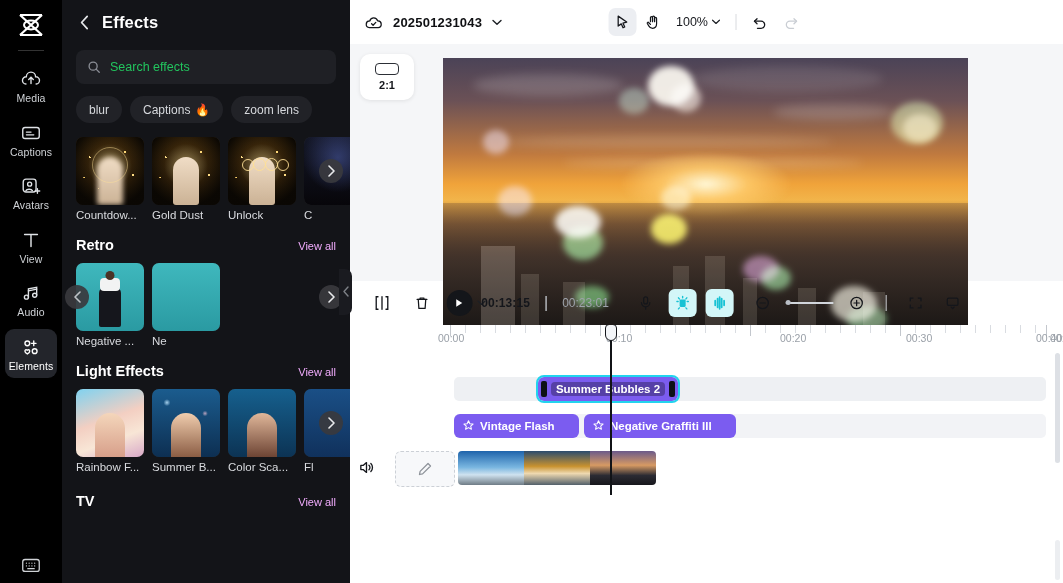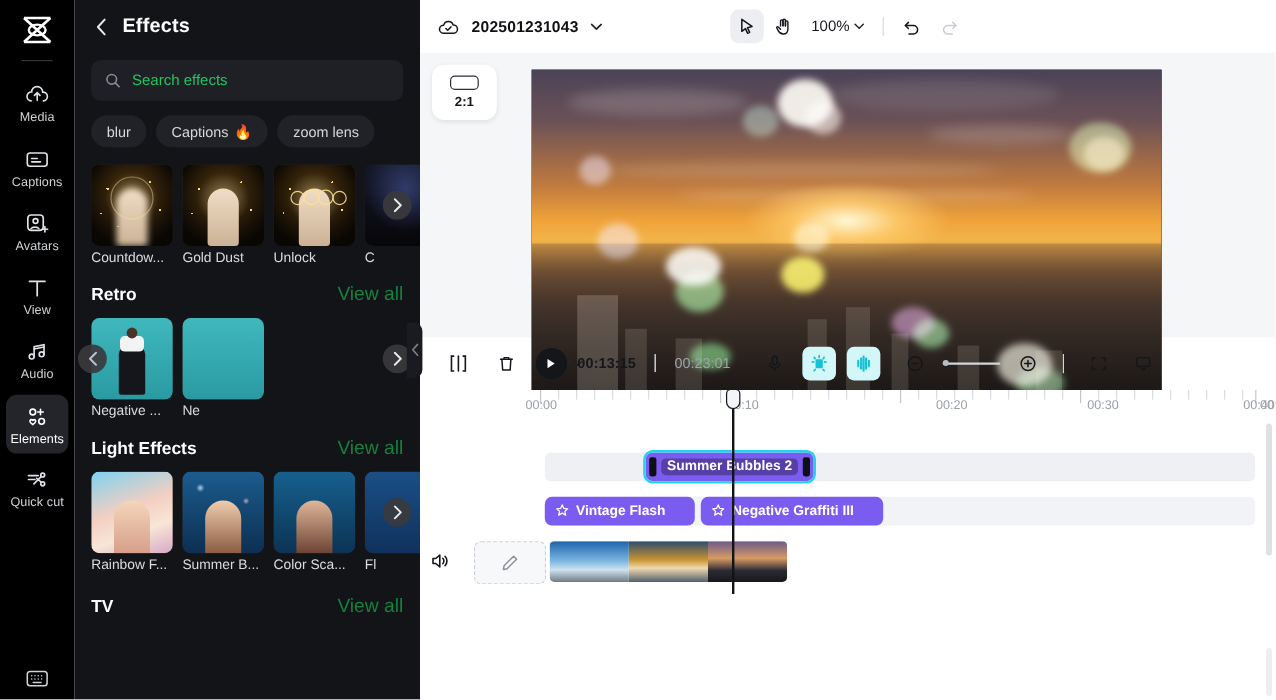--- a/index.html
+++ b/index.html
@@ -54,21 +54,21 @@
     background:#212227; color:#d6d8dc; border-radius:15px;
     height:27px; display:inline-flex; align-items:center; gap:5px;
     padding:0 13px; font-size:12px; cursor:pointer; flex:0 0 auto;
   }
 
   .sec-head {
     display:flex; align-items:baseline; justify-content:space-between;
     padding:0 14px; margin-top:16px;
   }
   .sec-title { font-size:14.5px; font-weight:bold; color:#fff; }
-  .sec-viewall { font-size:16px; color:#15803d; cursor:pointer; }
+  .sec-viewall { font-size:11px; color:#f0abfc; cursor:pointer; }
 
   .row-wrap { position:relative; margin-top:10px; padding-left:14px; }
   .row { display:flex; gap:8px; overflow:hidden; }
   .cell { width:68px; flex:0 0 68px; cursor:pointer; }
   .thumb {
     width:68px; height:68px; border-radius:7px; overflow:hidden; position:relative;
     background:#2a2a2a;
   }
   .cell-lbl {
     font-size:11.5px; color:#d9dbdf; margin-top:4px;
@@ -308,31 +308,20 @@
         <svg width="22" height="22" viewBox="0 0 24 24" fill="none" stroke="#fff" stroke-width="1.5" stroke-linecap="round">
             <circle cx="8" cy="8" r="2.6"></circle>
             <path d="M15 5.5v5M12.5 8h5"></path>
             <path d="M5.4 16.5c0-1.2 1-2.1 2.6-1 1.6-1.1 2.6-.2 2.6 1 0 1.4-2.6 3-2.6 3s-2.6-1.6-2.6-3z"></path>
             <circle cx="16" cy="16.5" r="2.6"></circle>
           </svg>
       </span>
       <span class="rail-lbl">Elements</span>
     </div>
 
-    <div class="rail-item">
-      <span class="rail-ico">
-        <svg width="22" height="22" viewBox="0 0 24 24" fill="none" stroke="#dfe2e6" stroke-width="1.5" stroke-linecap="round">
-            <path d="M4 8h9M4 11.5h6"></path>
-            <circle cx="17" cy="7.5" r="1.8"></circle>
-            <circle cx="17" cy="15.5" r="1.8"></circle>
-            <path d="M15.6 9L9 15.5M15.6 14L11.5 10.5"></path>
-          </svg>
-      </span>
-      <span class="rail-lbl">Quick cut</span>
-    </div>
 
     <div class="rail-bottom">
       <span>
         <svg width="22" height="20" viewBox="0 0 24 20" fill="none" stroke="#cfd2d6" stroke-width="1.4" stroke-linecap="round">
             <rect x="3" y="4" width="18" height="13" rx="2.5"></rect>
             <path d="M7 8h.01M10 8h.01M13 8h.01M16 8h.01M7 11h.01M10 11h.01M13 11h.01M16 11h.01M8.5 14h7"></path>
           </svg>
       </span>
     </div>
   </div>

